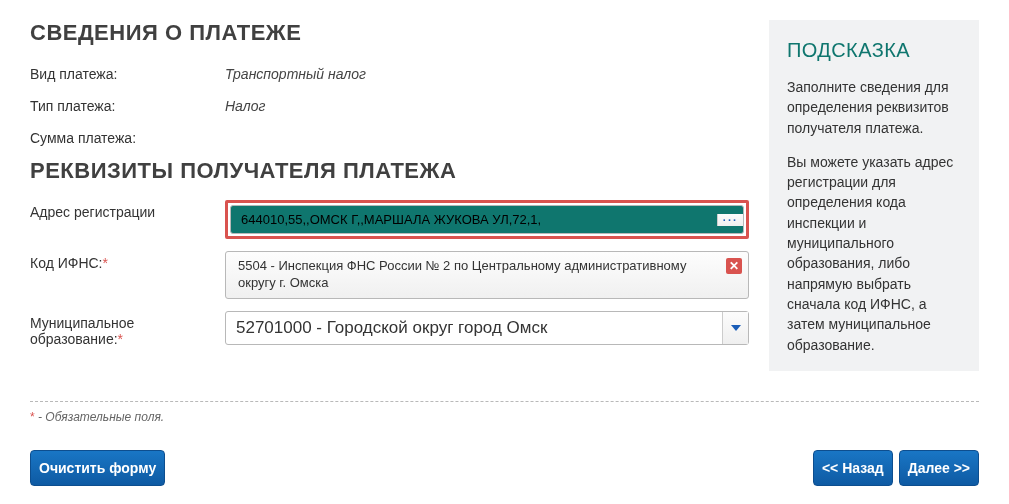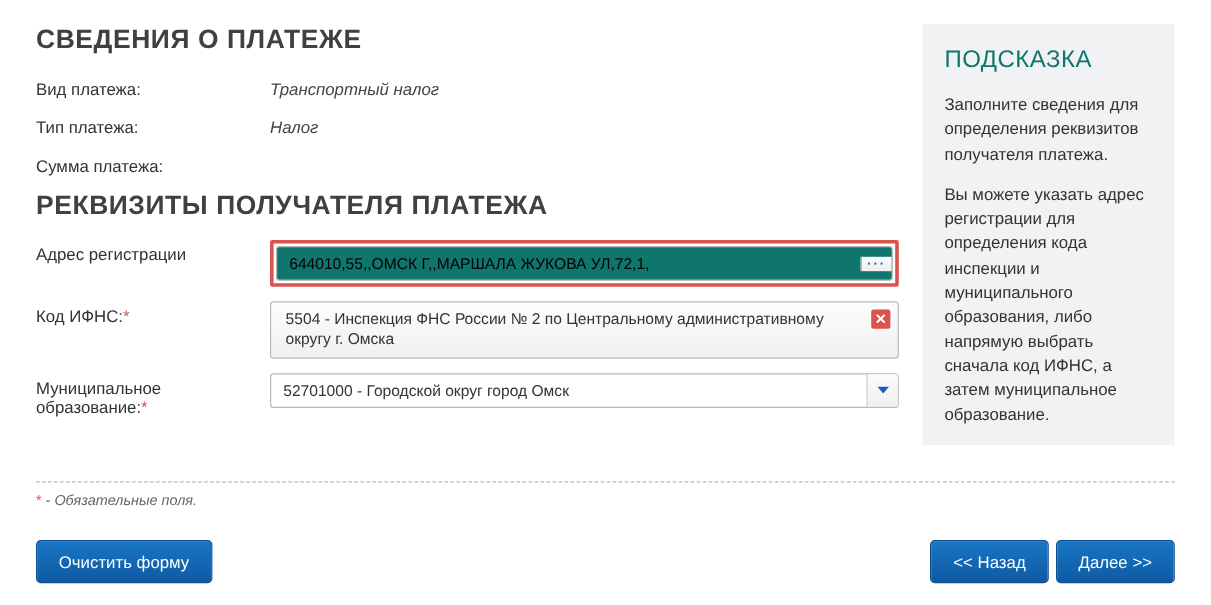--- a/index.html
+++ b/index.html
@@ -109,21 +109,21 @@
 
   .select-frame {
     display: flex;
     align-items: stretch;
     border: 1px solid #b8b8b8;
     border-radius: 3px;
     background: #fff;
   }
   .select-frame .sel-text {
     flex: 1;
-    font-size: 13px;
+    font-size: 17px;
     padding: 6px 10px;
   }
   .sel-arrow {
     width: 26px;
     display: flex;
     align-items: center;
     justify-content: center;
     border-left: 1px solid #ccc;
     background: linear-gradient(#fcfcfc,#efefef);
     cursor: pointer;
@@ -165,23 +165,23 @@
   .button-row {
     display: flex;
     justify-content: space-between;
     align-items: center;
   }
   .btn {
     background: linear-gradient(#1976c5,#0e5aa3);
     color: #fff;
     border: 1px solid #0d4e8f;
     border-radius: 4px;
-    padding: 9px 18px;
-    font-size: 14px;
-    font-weight: 400;
+    padding: 9px 8px;
+    font-size: 14px;
+    font-weight: 700;
     cursor: pointer;
     user-select: none;
   }
   .btn-group { display: flex; gap: 6px; }
 </style>
 </head>
 <body>
 
 <div class="main-wrap">
   <div class="left-col">

